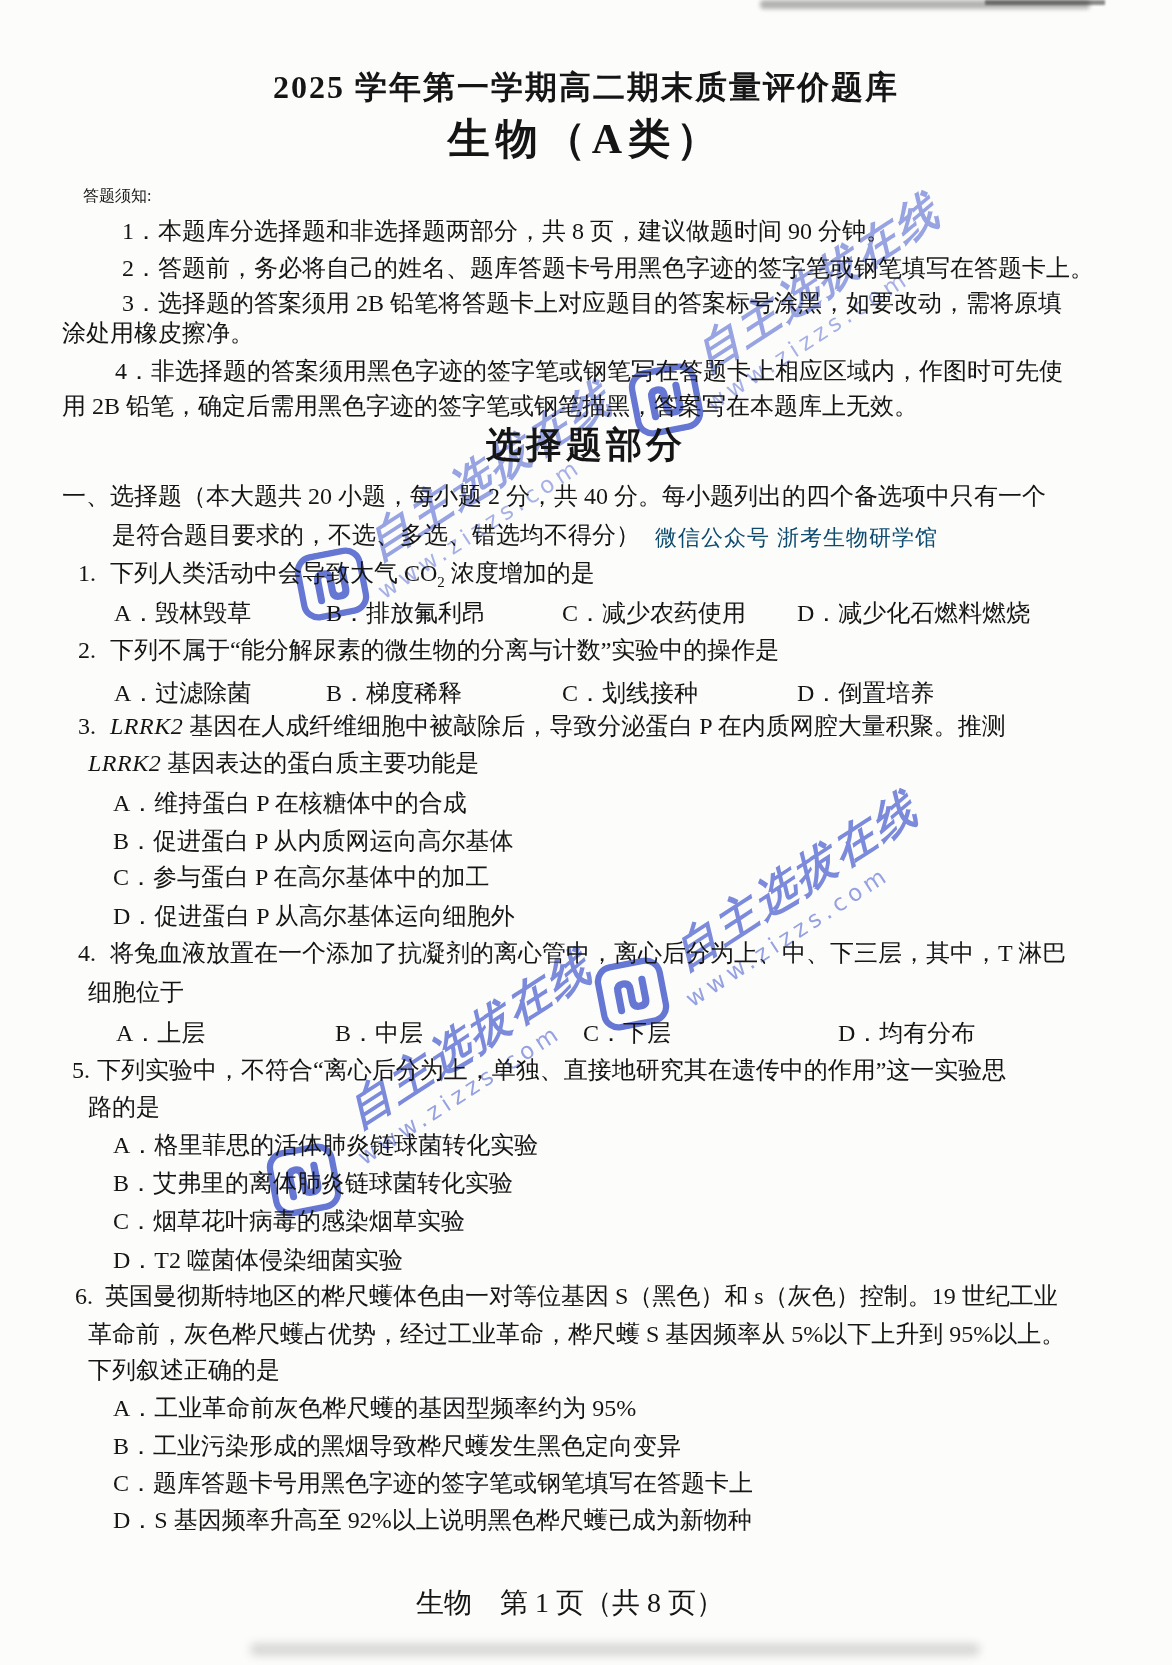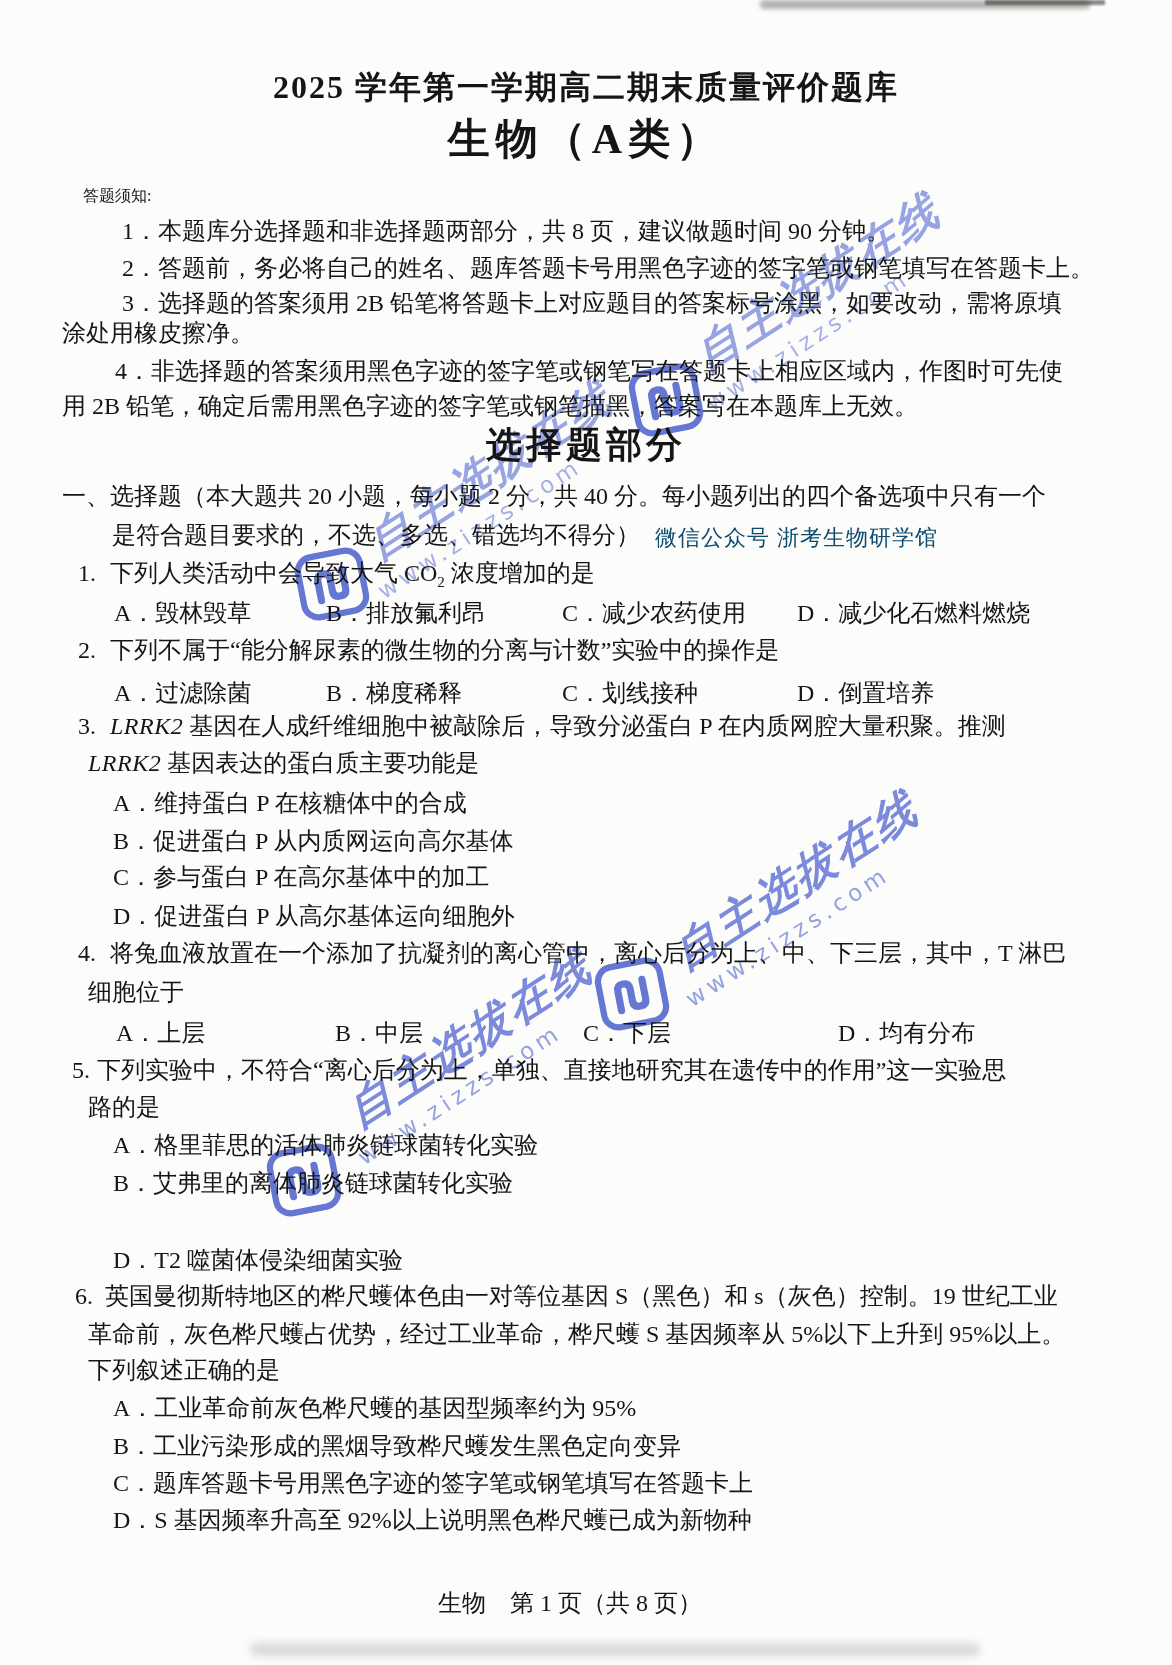--- a/index.html
+++ b/index.html
@@ -136,26 +136,27 @@
     <span class="opt" style="left:335px;">B．中层</span>
     <span class="opt" style="left:583px;">C．下层</span>
     <span class="opt" style="left:838px;">D．均有分布</span>
   </div>
 
   <div class="ln" style="left:72px;top:1055px;">5.</div>
   <div class="ln" style="left:97px;top:1055px;">下列实验中，不符合“离心后分为上，单独、直接地研究其在遗传中的作用”这一实验思</div>
   <div class="ln" style="left:88px;top:1092px;">路的是</div>
   <div class="ln" style="left:113px;top:1130px;">A．格里菲思的活体肺炎链球菌转化实验</div>
   <div class="ln" style="left:113px;top:1168px;">B．艾弗里的离体肺炎链球菌转化实验</div>
+  <div class="ln" style="left:113px;top:1206px;">C．烟草花叶病毒的感染烟草实验</div>
   <div class="ln" style="left:113px;top:1245px;">D．T2 噬菌体侵染细菌实验</div>
 
   <div class="ln" style="left:75px;top:1281px;">6.</div>
   <div class="ln" style="left:105px;top:1281px;">英国曼彻斯特地区的桦尺蠖体色由一对等位基因 S（黑色）和 s（灰色）控制。19 世纪工业</div>
   <div class="ln" style="left:88px;top:1319px;">革命前，灰色桦尺蠖占优势，经过工业革命，桦尺蠖 S 基因频率从 5%以下上升到 95%以上。</div>
   <div class="ln" style="left:88px;top:1355px;">下列叙述正确的是</div>
   <div class="ln" style="left:113px;top:1393px;">A．工业革命前灰色桦尺蠖的基因型频率约为 95%</div>
   <div class="ln" style="left:113px;top:1431px;">B．工业污染形成的黑烟导致桦尺蠖发生黑色定向变异</div>
   <div class="ln" style="left:113px;top:1468px;">C．题库答题卡号用黑色字迹的签字笔或钢笔填写在答题卡上</div>
   <div class="ln" style="left:113px;top:1505px;">D．S 基因频率升高至 92%以上说明黑色桦尺蠖已成为新物种</div>
 
-  <div class="ln" style="left:0;top:1588px;width:1140px;text-align:center;font-size:24px;">生物　第 1 页（共 8 页）</div>
+  <div class="ln" style="left:0;top:1588px;width:1140px;text-align:center;font-size:28px;">生物　第 1 页（共 8 页）</div>
 
 </div>
 
 </body></html>

